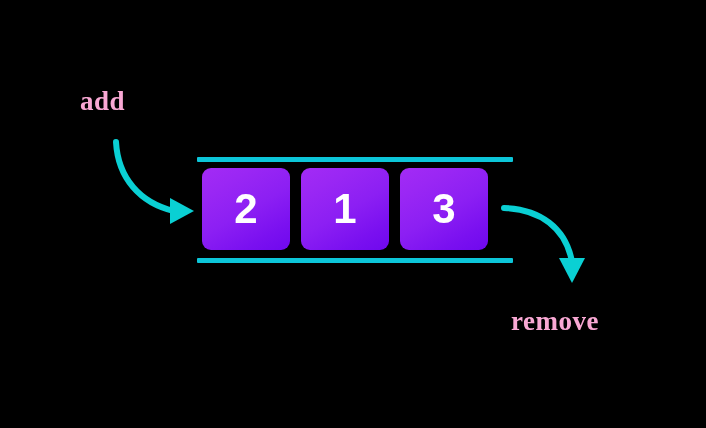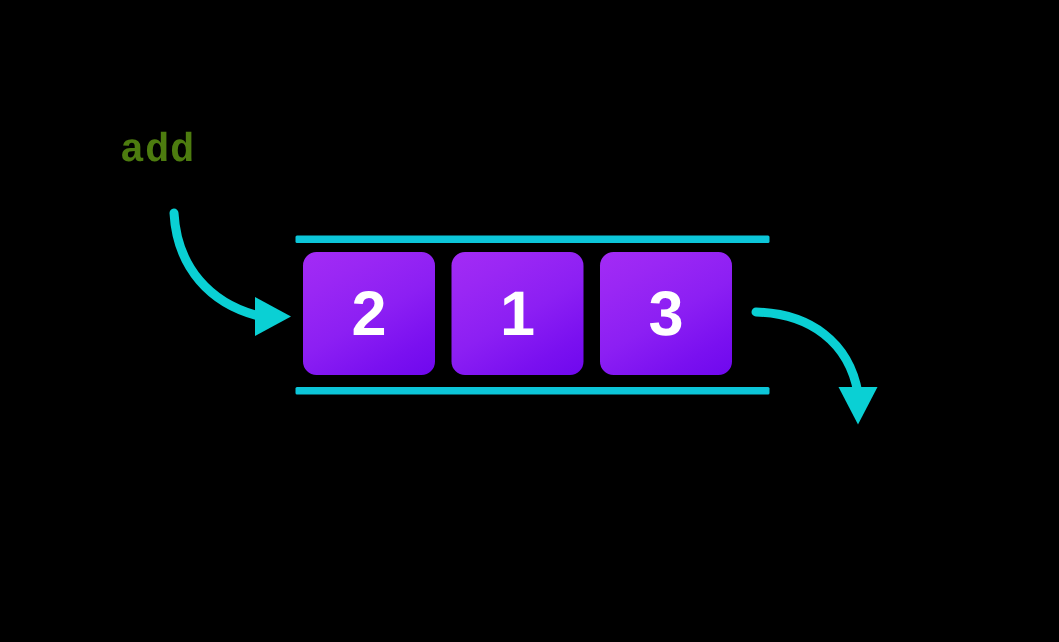--- a/index.html
+++ b/index.html
@@ -47,24 +47,24 @@
     font-size: 42px;
     font-weight: bold;
     line-height: 1;
     font-family: "Liberation Sans", sans-serif;
     letter-spacing: 0px;
   }
 
   
   .edge-label {
     position: absolute;
-    color: #4d7c0f;
+    color: #f9a8d4;
     font-size: 27px;
     font-weight: bold;
-    font-family: Liberation Mono, monospace;
+    font-family: Liberation Serif, serif;
     letter-spacing: 0.5px;
     white-space: nowrap;
   }
   #label-add    { left: 80px;  top: 86px; }
   #label-remove { left: 511px; top: 306px; }
 
   
   #arrow-layer {
     position: absolute;
     left: 0; top: 0;
@@ -97,14 +97,15 @@
       <path d="M 170,198 L 194,211 L 170,224 Z" fill="#0ad0d4"></path>
     </g>
 
     <g>
       <path d="M 504,208 C 540,209 566,228 572,262" fill="none" stroke="#0ad0d4" stroke-width="6" stroke-linecap="round"></path>
       <path d="M 559,258 L 585,258 L 572,283 Z" fill="#0ad0d4"></path>
     </g>
   </svg>
 
   <div class="edge-label" id="label-add">add</div>
+  <div class="edge-label" id="label-remove">remove</div>
 
 </div>
 
 </body></html>

